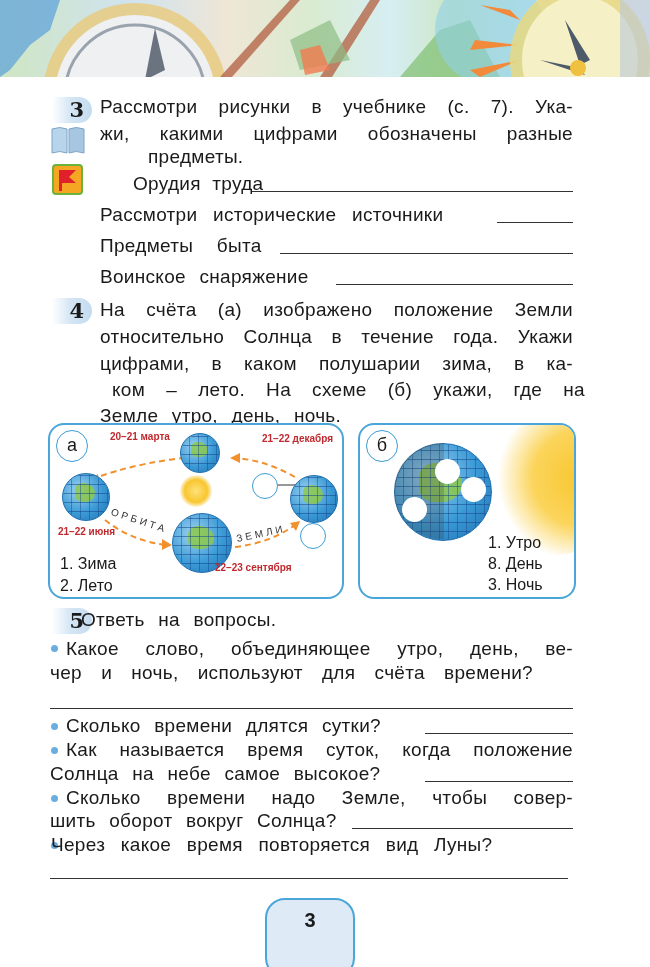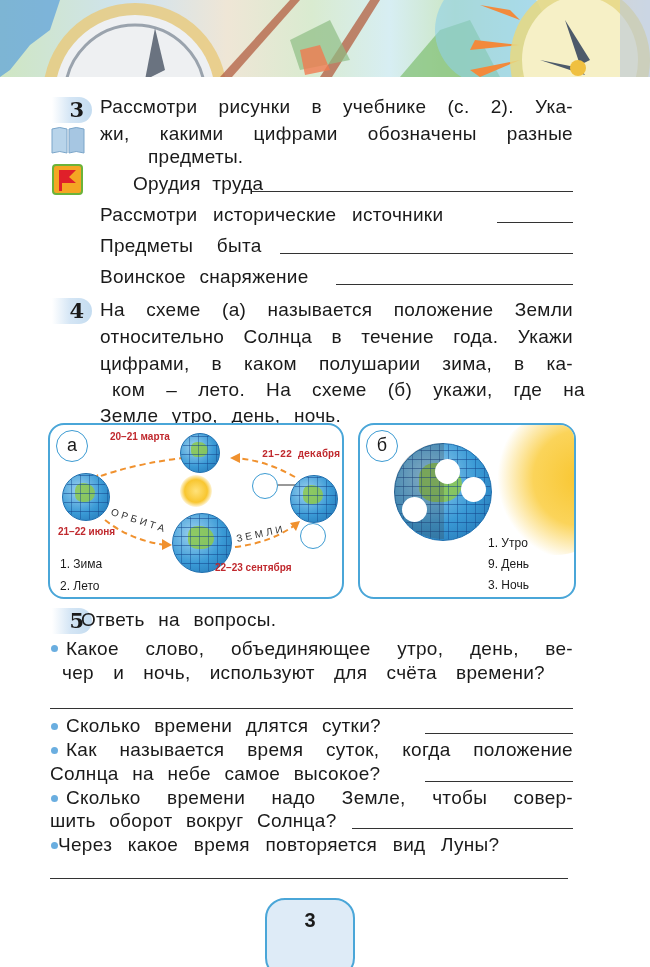--- a/index.html
+++ b/index.html
@@ -14,21 +14,21 @@
              background:linear-gradient(90deg,#ffffff 0%,#d5e6f5 45%,#c4dcf0 100%);
              font-family:"DejaVu Serif", serif; font-weight:bold; font-size:21px; color:#1a1a1a;
              text-align:right; padding-right:8px; box-sizing:border-box; line-height:26px; }
   .line { position:absolute; height:0; border-top:1.5px solid #333; }
   .bullet { position:absolute; width:7px; height:7px; border-radius:50%; background:#6aaee0; }
   .panel { position:absolute; border:2.5px solid #4aa6d8; border-radius:16px; background:#fff; overflow:hidden; }
   .letter { position:absolute; width:30px; height:30px; border-radius:50%; border:1.5px solid #3d9bd2;
             font-size:18px; text-align:center; line-height:29px; background:#fff; }
   .date { position:absolute; font-size:10px; font-weight:bold; color:#c0292e; white-space:nowrap; }
   .orbit-word { position:absolute; font-size:10px; letter-spacing:3px; color:#333; white-space:nowrap; }
-  .legend { position:absolute; font-size:12px; line-height:22px; white-space:nowrap; }
+  .legend { position:absolute; font-size:16px; line-height:22px; white-space:nowrap; }
   .globe { position:absolute; border-radius:50%;
            background:radial-gradient(circle at 35% 35%, #9ed2f0 0%, #3a9ad6 55%, #1f6fae 100%);
            border:1px solid #1f6fae; overflow:hidden; }
   .globe::before { content:""; position:absolute; left:25%; top:20%; width:45%; height:40%;
            background:#8cc84b; border-radius:40% 60% 50% 40%; opacity:.85; }
   .globe::after { content:""; position:absolute; inset:0; border-radius:50%;
            background:repeating-linear-gradient(0deg, transparent 0 8px, rgba(20,70,140,.55) 8px 9px),
                       repeating-linear-gradient(90deg, transparent 0 8px, rgba(20,70,140,.45) 8px 9px); }
   .empty-circle { position:absolute; border-radius:50%; border:1.5px solid #3d9bd2; background:#fff; }
   .page-num { position:absolute; left:265px; top:898px; width:90px; height:80px; border:2.5px solid #4aa6d8;
@@ -70,35 +70,35 @@
       <path d="M2 4 Q10 1 17 4 L17 28 Q10 25 2 28 Z" fill="#b8d4ea" stroke="#7aa5c9"></path>
       <path d="M19 4 Q26 1 34 4 L34 28 Q26 25 19 28 Z" fill="#a6c6e2" stroke="#7aa5c9"></path>
     </svg>
 </div>
 <div style="position:absolute;left:52px;top:164px;width:31px;height:31px;background:#f5a623;border:2px solid #6bb33a;border-radius:4px;box-sizing:border-box;">
   <svg width="27" height="27" viewBox="0 0 27 27">
       <path d="M5 4 L22 4 L15 11 L22 17 L8 17 L8 25 L5 25 Z" fill="#e0202a"></path>
     </svg>
 </div>
 
-<div class="txt just" style="left:100px;top:94px;width:473px;">Рассмотри рисунки в учебнике (с. 2). Ука-</div>
+<div class="txt just" style="left:100px;top:94px;width:473px;">Рассмотри рисунки в учебнике (с. 7). Ука-</div>
 <div class="txt just" style="left:100px;top:121px;width:473px;">жи, какими цифрами обозначены разные</div>
 <div class="txt" style="left:100px;top:144px;margin-left:48px;">предметы.</div>
 
 <div class="txt" style="left:100px;top:171px;word-spacing:6px;margin-left:33px;">Орудия труда</div>
 <div class="line" style="left:252px;top:191px;width:321px;"></div>
 <div class="txt" style="left:100px;top:202px;word-spacing:10px;">Рассмотри исторические источники</div>
 <div class="line" style="left:497px;top:222px;width:76px;"></div>
 <div class="txt" style="left:100px;top:233px;word-spacing:18px;">Предметы быта</div>
 <div class="line" style="left:280px;top:253px;width:293px;"></div>
 <div class="txt" style="left:100px;top:264px;word-spacing:8px;">Воинское снаряжение</div>
 <div class="line" style="left:336px;top:284px;width:237px;"></div>
 
 <div class="num-tab" style="left:52px;top:298px;"><span>4</span></div>
-<div class="txt just" style="left:100px;top:297px;width:473px;">На схеме (а) называется положение Земли</div>
+<div class="txt just" style="left:100px;top:297px;width:473px;">На счёта (а) изображено положение Земли</div>
 <div class="txt just" style="left:100px;top:324px;width:473px;">относительно Солнца в течение года. Укажи</div>
 <div class="txt just" style="left:100px;top:351px;width:473px;">цифрами, в каком полушарии зима, в ка-</div>
 <div class="txt just" style="left:112px;top:377px;width:473px;">ком – лето. На схеме (б) укажи, где на</div>
 <div class="txt" style="left:100px;top:403px;word-spacing:8px;">Земле утро, день, ночь.</div>
 
 <div class="panel" style="left:48px;top:423px;width:292px;height:172px;">
   <div class="letter" style="left:6px;top:5px;">а</div>
   <svg width="292" height="172" style="position:absolute;left:0;top:0;">
     <path d="M165 30 Q90 35 40 55" fill="none" stroke="#f0912e" stroke-width="2" stroke-dasharray="6 4"></path>
     <polygon points="38,57 48,49 49,59" fill="#f0912e"></polygon>
@@ -112,62 +112,62 @@
     <line x1="262" y1="75" x2="262" y2="95" stroke="#333" stroke-width="1"></line>
   </svg>
   <div style="position:absolute;left:130px;top:50px;width:32px;height:32px;border-radius:50%;background:radial-gradient(circle,#ffe27a 0%,#f8c630 50%,rgba(248,198,48,0) 75%);"></div>
   <div class="globe" style="left:130px;top:8px;width:38px;height:38px;"></div>
   <div class="globe" style="left:12px;top:48px;width:46px;height:46px;"></div>
   <div class="globe" style="left:122px;top:88px;width:58px;height:58px;"></div>
   <div class="globe" style="left:240px;top:50px;width:46px;height:46px;"></div>
   <div class="empty-circle" style="left:202px;top:48px;width:24px;height:24px;"></div>
   <div class="empty-circle" style="left:250px;top:98px;width:24px;height:24px;"></div>
   <div class="date" style="left:60px;top:6px;">20–21 марта</div>
-  <div class="date" style="left:212px;top:24px;font-family:Liberation Mono, monospace;">21–22 декабря</div>
+  <div class="date" style="left:212px;top:8px;">21–22 декабря</div>
   <div class="date" style="left:8px;top:101px;text-align:right;">21–22 июня</div>
   <div class="date" style="left:165px;top:137px;">22–23 сентября</div>
   <div class="orbit-word" style="left:60px;top:90px;transform:rotate(18deg);">ОРБИТА</div>
   <div class="orbit-word" style="left:186px;top:103px;transform:rotate(-12deg);">ЗЕМЛИ</div>
   <div class="legend" style="left:10px;top:128px;">1.  Зима</div>
   <div class="legend" style="left:10px;top:150px;">2.  Лето</div>
 </div>
 
 <div class="panel" style="left:358px;top:423px;width:214px;height:172px;">
   <div style="position:absolute;left:130px;top:-10px;width:130px;height:140px;border-radius:50%;background:radial-gradient(circle at 70% 45%,#f8c630 0%,#fbd45a 40%,rgba(251,212,90,0) 70%);"></div>
   <div class="letter" style="left:6px;top:5px;">б</div>
   <div class="globe" style="left:34px;top:18px;width:96px;height:96px;">
   </div>
   <div style="position:absolute;left:34px;top:18px;width:50px;height:96px;border-radius:48px 0 0 48px;background:rgba(60,60,60,.25);"></div>
   <div class="empty-circle" style="left:75px;top:34px;width:25px;height:25px;border:none;"></div>
   <div class="empty-circle" style="left:101px;top:52px;width:25px;height:25px;border:none;"></div>
   <div class="empty-circle" style="left:42px;top:72px;width:25px;height:25px;border:none;"></div>
   <div class="legend" style="left:128px;top:107px;">1.  Утро</div>
-  <div class="legend" style="left:128px;top:128px;">9.  День</div>
+  <div class="legend" style="left:128px;top:128px;">8.  День</div>
   <div class="legend" style="left:128px;top:149px;text-align:center;">3.  Ночь</div>
 </div>
 
 <div class="num-tab" style="left:52px;top:608px;"><span>5</span></div>
 <div class="txt" style="left:81px;top:607px;word-spacing:8px;">Ответь на вопросы.</div>
 
 <div class="bullet" style="left:51px;top:645px;"></div>
 <div class="txt just" style="left:66px;top:636px;width:507px;">Какое слово, объединяющее утро, день, ве-</div>
-<div class="txt just" style="left:62px;top:660px;width:483px;">чер и ночь, используют для счёта времени?</div>
+<div class="txt just" style="left:50px;top:660px;width:483px;">чер и ночь, используют для счёта времени?</div>
 <div class="line" style="left:50px;top:708px;width:523px;"></div>
 
 <div class="bullet" style="left:51px;top:723px;"></div>
 <div class="txt" style="left:66px;top:713px;word-spacing:8px;">Сколько времени длятся сутки?</div>
 <div class="line" style="left:425px;top:733px;width:148px;"></div>
 
 <div class="bullet" style="left:51px;top:747px;"></div>
 <div class="txt just" style="left:66px;top:737px;width:507px;">Как называется время суток, когда положение</div>
 <div class="txt" style="left:50px;top:761px;word-spacing:8px;">Солнца на небе самое высокое?</div>
 <div class="line" style="left:425px;top:781px;width:148px;"></div>
 
 <div class="bullet" style="left:51px;top:795px;"></div>
 <div class="txt just" style="left:66px;top:785px;width:507px;">Сколько времени надо Земле, чтобы совер-</div>
 <div class="txt" style="left:50px;top:808px;word-spacing:8px;">шить оборот вокруг Солнца?</div>
 <div class="line" style="left:352px;top:828px;width:221px;"></div>
 
 <div class="bullet" style="left:51px;top:842px;"></div>
-<div class="txt" style="left:58px;top:832px;word-spacing:10px;">Через какое время повторяется вид Луны?</div>
+<div class="txt" style="left:51px;top:832px;word-spacing:10px;">Через какое время повторяется вид Луны?</div>
 <div class="line" style="left:50px;top:878px;width:518px;"></div>
 
 <div class="page-num"><span>3</span></div>
 
 </body></html>

